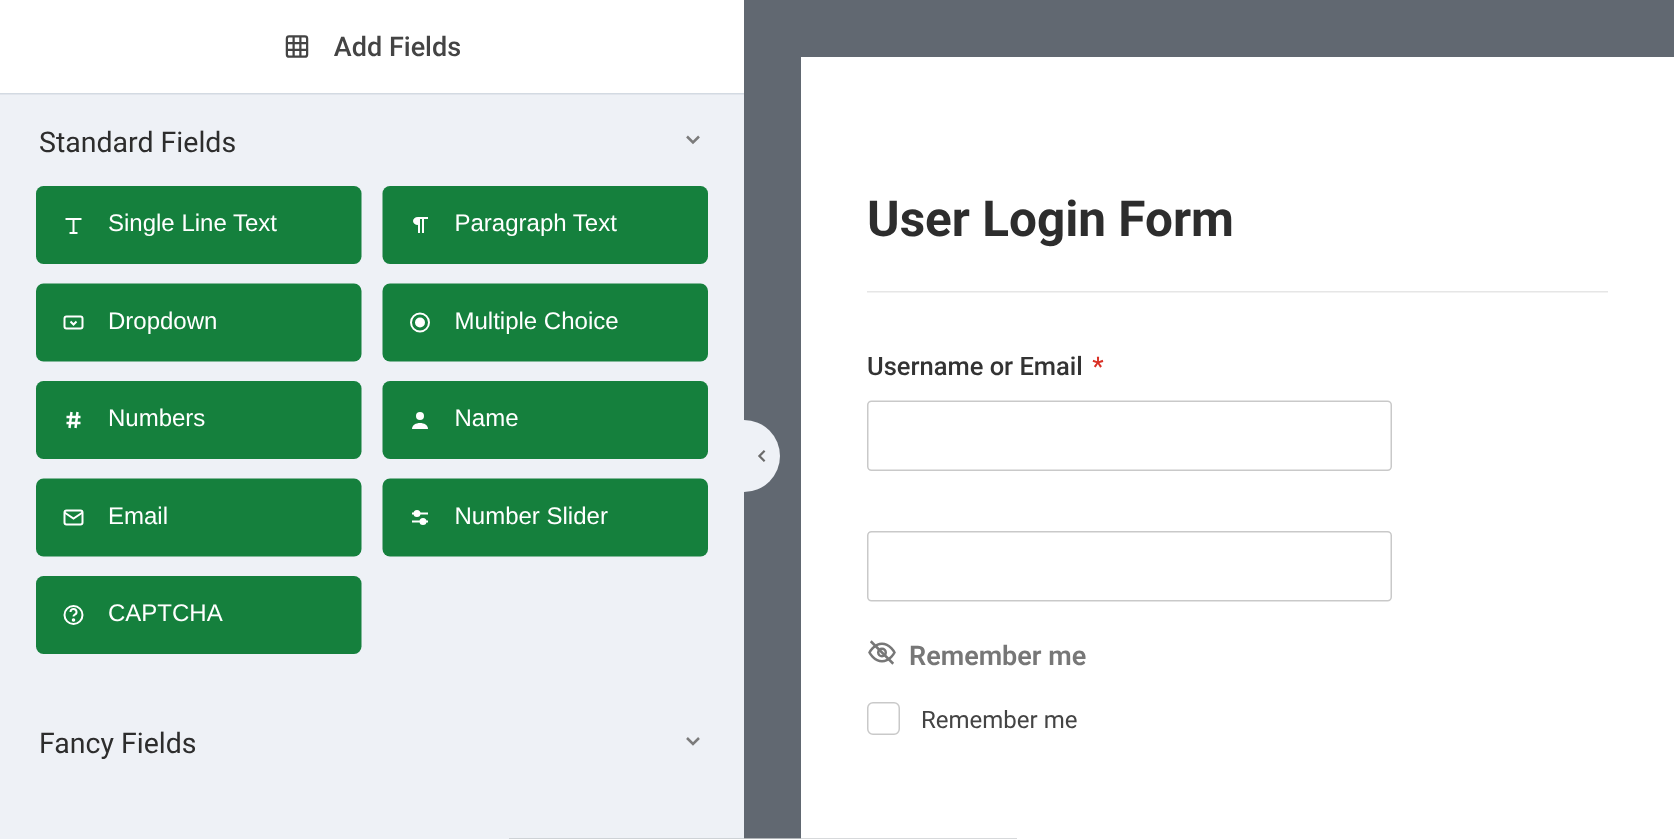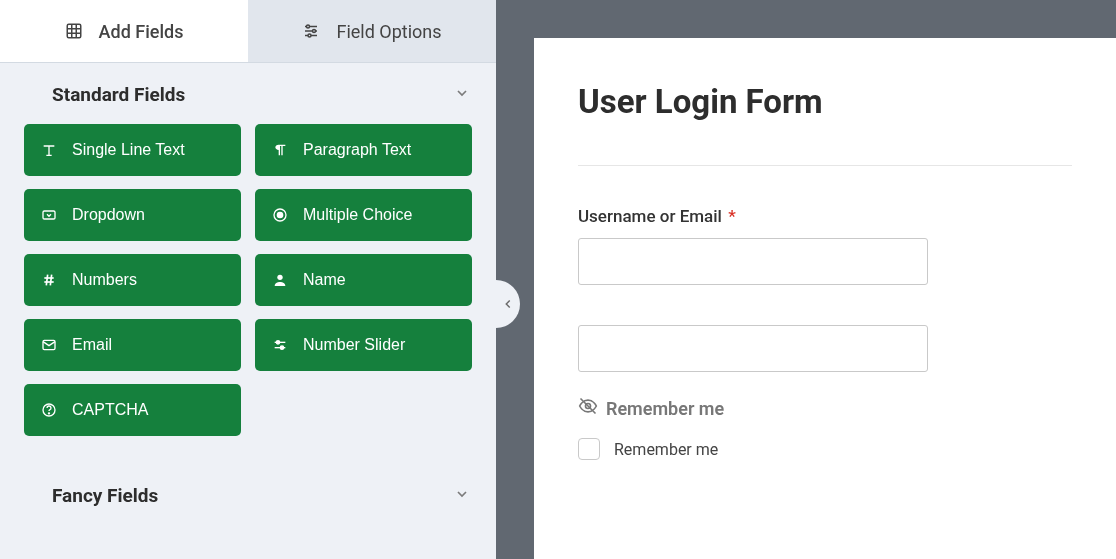--- a/index.html
+++ b/index.html
@@ -47,24 +47,23 @@
 }
 .panel-body::-webkit-scrollbar { width: 8px; }
 .panel-body::-webkit-scrollbar-track { background: #eef1f6; }
 .panel-body::-webkit-scrollbar-thumb { background: #b4c7da; border-radius: 4px; }
 .section-header {
   display: flex;
   justify-content: space-between;
   align-items: center;
   padding: 20px 26px 18px 26px;
   font-size: 19px;
-  font-weight: 700;
+  font-weight: 400;
   color: #2d2d2d;
   cursor: pointer;
-  margin-left: 26px;
 }
 .chevron-icon { color: #7b7b7b; }
 .fields-grid {
   display: grid;
   grid-template-columns: 1fr 1fr;
   gap: 13px 14px;
   padding: 0 24px 28px 24px;
 }
 .field-btn {
   background: #15803d;
@@ -110,22 +109,23 @@
 }
 .form-card {
   background: #fff;
   min-height: 600px;
   padding: 44px 44px 0 44px;
 }
 .form-title {
   font-size: 33px;
   font-weight: 700;
   color: #2d2d2d;
-  padding-bottom: 44px;
+  padding-bottom: 28px;
   border-bottom: 1px solid #e6e6e6;
+  margin-top: 45px;
 }
 .form-field {
   margin-top: 40px;
 }
 .field-label {
   display: block;
   font-size: 17px;
   color: #333;
   margin-bottom: 12px;
   font-weight: 500;
@@ -176,33 +176,20 @@
         <svg width="18" height="18" viewBox="0 0 24 24" fill="none" stroke="#444" stroke-width="2">
             <rect x="3" y="3" width="18" height="18" rx="2"></rect>
             <line x1="3" y1="9" x2="21" y2="9"></line>
             <line x1="3" y1="15" x2="21" y2="15"></line>
             <line x1="9" y1="3" x2="9" y2="21"></line>
             <line x1="15" y1="3" x2="15" y2="21"></line>
           </svg>
       </span>
       <span>Add Fields</span>
     </div>
-    <div class="tab">
-      <span class="tab-icon">
-        <svg width="18" height="18" viewBox="0 0 24 24" fill="none" stroke="#444" stroke-width="2">
-            <line x1="4" y1="6" x2="20" y2="6"></line>
-            <line x1="4" y1="12" x2="20" y2="12"></line>
-            <line x1="4" y1="18" x2="20" y2="18"></line>
-            <circle cx="8" cy="6" r="2" fill="#e1e6ed"></circle>
-            <circle cx="16" cy="12" r="2" fill="#e1e6ed"></circle>
-            <circle cx="10" cy="18" r="2" fill="#e1e6ed"></circle>
-          </svg>
-      </span>
-      <span>Field Options</span>
-    </div>
   </div>
 
   <div class="panel-body">
     <div class="section-header">
       <span>Standard Fields</span>
       <span class="chevron-icon">
         <svg width="16" height="16" viewBox="0 0 24 24" fill="none" stroke="currentColor" stroke-width="2.5">
             <polyline points="6 9 12 15 18 9"></polyline>
           </svg>
       </span>

